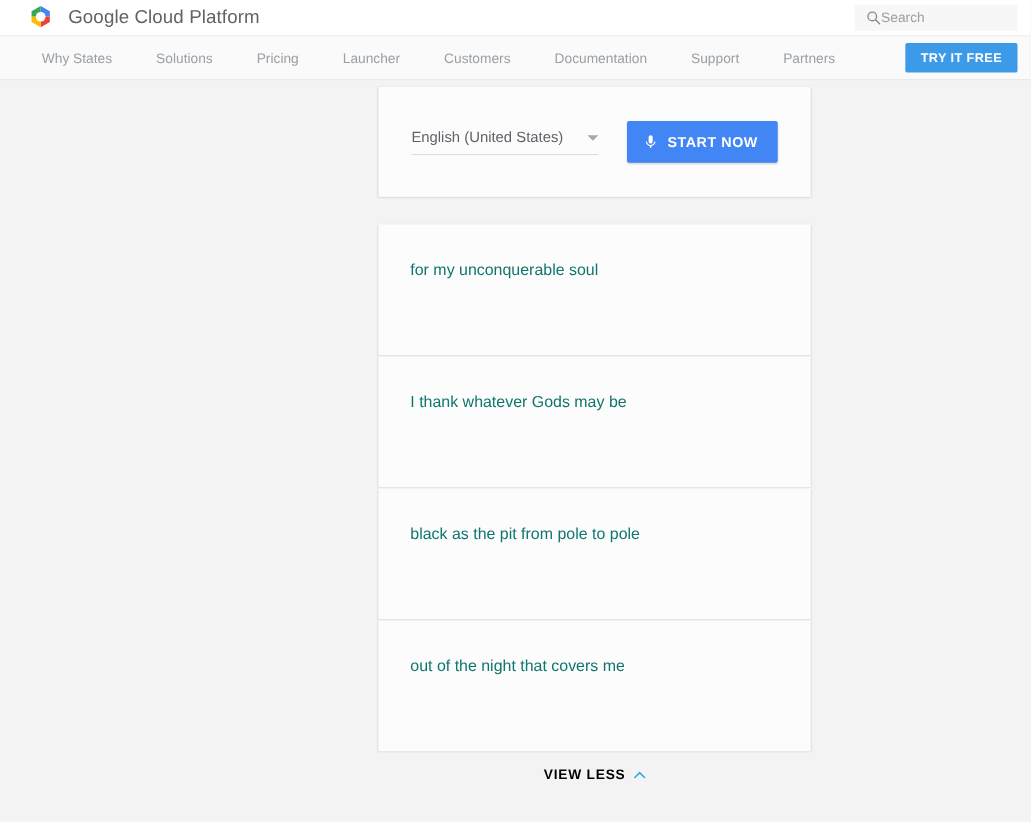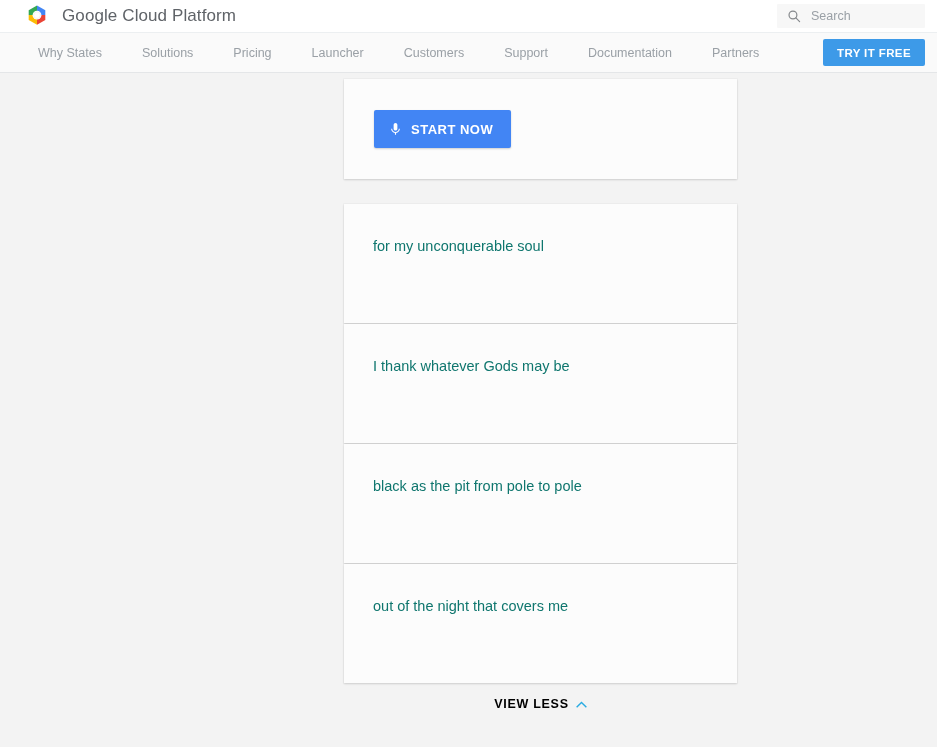--- a/index.html
+++ b/index.html
@@ -43,21 +43,20 @@
     white-space: nowrap;
   }
   .brand-text .b-strong { color: #5f6368; }
 
   .search-box {
     width: 148px;
     height: 24px;
     background: #f7f7f7;
     display: flex;
     align-items: center;
-    gap: 10px;
     padding: 0 10px;
     box-sizing: border-box;
     border-radius: 1px;
   }
   .search-icon {
     width: 14px;
     height: 14px;
     flex: 0 0 auto;
     opacity: .75;
   }
@@ -275,39 +274,43 @@
     <a class="nav-item" href="#">
         <span>Pricing</span>
       </a>
     <a class="nav-item" href="#">
         <span>Launcher</span>
       </a>
     <a class="nav-item" href="#">
         <span>Customers</span>
       </a>
     <a class="nav-item" href="#">
+        <span>Documentation</span>
+      </a>
+    <a class="nav-item" href="#">
         <span>Support</span>
-      </a>
-    <a class="nav-item" href="#">
-        <span>Documentation</span>
       </a>
     <a class="nav-item" href="#">
         <span>Partners</span>
       </a>
   </div>
   <div class="nav-cta-wrap">
     <button class="btn-try">TRY IT FREE</button>
   </div>
 </div>
 
 <div class="page">
   <div class="content-col">
 
     <div class="card controls-card">
 
+      <div class="lang-select">
+        <span class="lang-select-value">English (United States)</span>
+        <span class="caret-down"></span>
+      </div>
 
       <button class="btn-start">
         <svg class="mic-icon" viewBox="0 0 24 24">
           <path fill="#ffffff" d="M12 14.5c1.66 0 3-1.34 3-3V5.5c0-1.66-1.34-3-3-3s-3 1.34-3 3v6c0 1.66 1.34 3 3 3z"></path>
           <path fill="#ffffff" d="M17.3 11.5c0 3-2.54 5.1-5.3 5.1s-5.3-2.1-5.3-5.1H5c0 3.42 2.72 6.23 6.1 6.72V21h1.8v-2.78c3.38-.49 6.1-3.3 6.1-6.72h-1.7z"></path>
         </svg>
         <span class="btn-start-label">START NOW</span>
       </button>
 
     </div>

